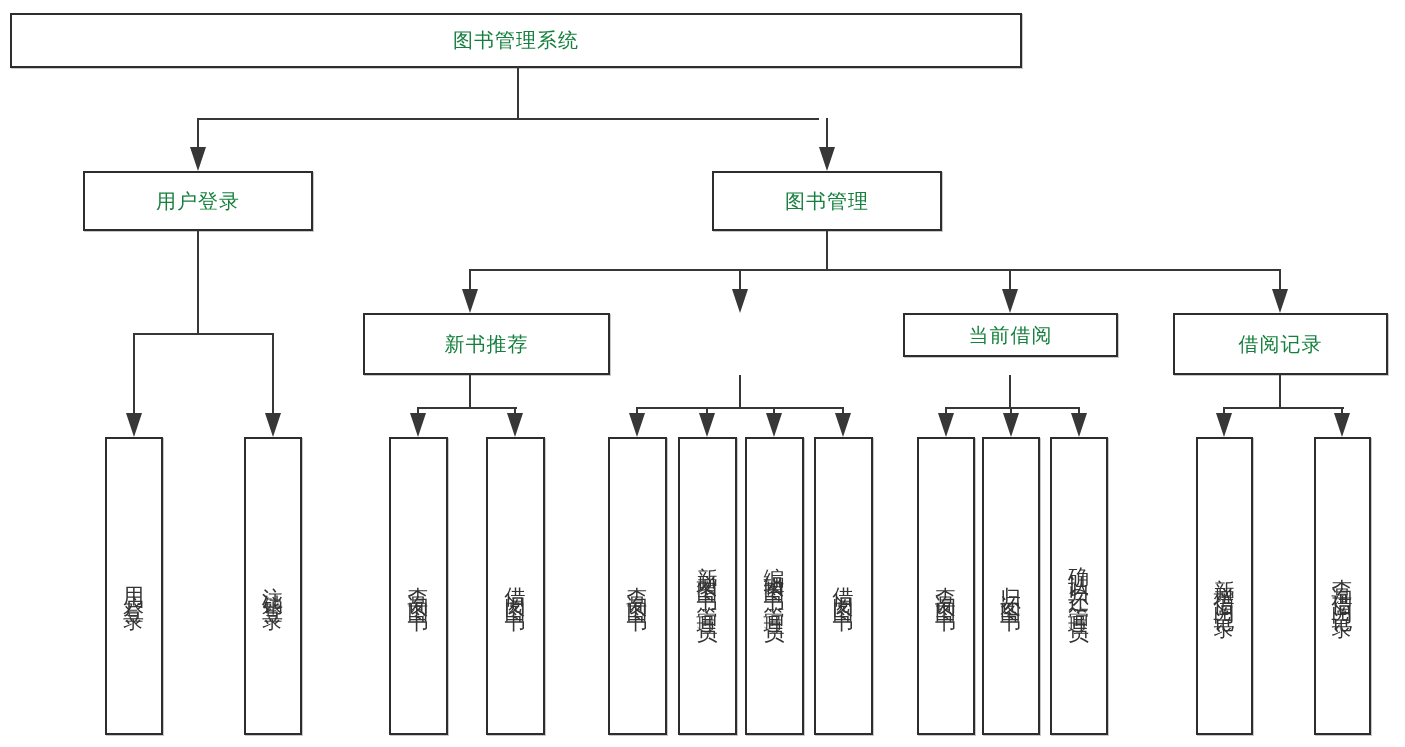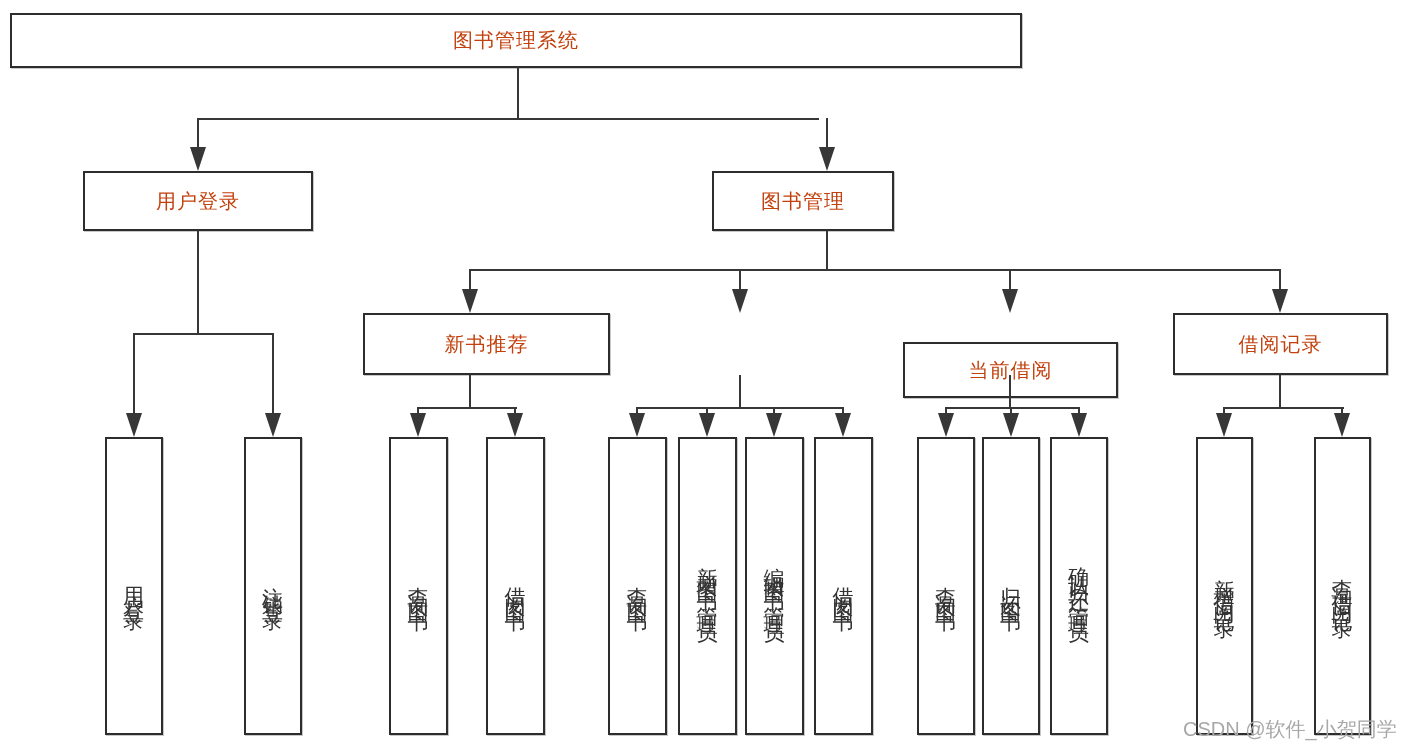--- a/index.html
+++ b/index.html
@@ -20,21 +20,21 @@
     box-sizing: border-box;
     border: 2px solid #2d2d2d;
     background: #ffffff;
     display: flex;
     align-items: center;
     justify-content: center;
     box-shadow: 1px 1px 0 rgba(40,40,40,0.25);
   }
   .hlabel {
     font-size: 20px;
-    color: #c2410c;
+    color: #15803d;
     letter-spacing: 1px;
     white-space: nowrap;
   }
   .vlabel {
     writing-mode: vertical-rl;
     text-orientation: mixed;
     font-size: 21px;
     letter-spacing: 8px;
     color: #333333;
     line-height: 1;
@@ -75,21 +75,21 @@
   <div class="vline" style="left:517px; top:66px; height:54px;"></div>
   <div class="hline" style="left:197px; top:118px; width:622px;"></div>
   <div class="vline" style="left:197px; top:118px; height:30px;"></div>
   <div class="arrow" style="left:190px; top:147px;"></div>
   <div class="vline" style="left:826px; top:118px; height:30px;"></div>
   <div class="arrow" style="left:819px; top:147px;"></div>
 
   <div class="box" style="left:83px; top:171px; width:230px; height:60px;">
     <span class="hlabel">用户登录</span>
   </div>
-  <div class="box" style="left:712px; top:171px; width:182px; height:60px;">
+  <div class="box" style="left:712px; top:171px; width:230px; height:60px;">
     <span class="hlabel">图书管理</span>
   </div>
 
   <div class="vline" style="left:197px; top:231px; height:104px;"></div>
   <div class="hline" style="left:133px; top:333px; width:141px;"></div>
   <div class="vline" style="left:133px; top:333px; height:82px;"></div>
   <div class="arrow" style="left:126px; top:413px;"></div>
   <div class="vline" style="left:272px; top:333px; height:82px;"></div>
   <div class="arrow" style="left:265px; top:413px;"></div>
 
@@ -100,21 +100,21 @@
   <div class="vline" style="left:739px; top:269px; height:22px;"></div>
   <div class="arrow" style="left:732px; top:289px;"></div>
   <div class="vline" style="left:1009px; top:269px; height:22px;"></div>
   <div class="arrow" style="left:1002px; top:289px;"></div>
   <div class="vline" style="left:1279px; top:269px; height:22px;"></div>
   <div class="arrow" style="left:1272px; top:289px;"></div>
 
   <div class="box" style="left:363px; top:313px; width:247px; height:62px;">
     <span class="hlabel">新书推荐</span>
   </div>
-  <div class="box" style="left:903px; top:313px; width:215px; height:56px;margin-top:29px;">
+  <div class="box" style="left:903px; top:313px; width:215px; height:44px;">
     <span class="hlabel">当前借阅</span>
   </div>
   <div class="box" style="left:1173px; top:313px; width:215px; height:62px;">
     <span class="hlabel">借阅记录</span>
   </div>
 
   <div class="vline" style="left:469px; top:375px; height:34px;"></div>
   <div class="hline" style="left:417px; top:407px; width:100px;"></div>
   <div class="vline" style="left:417px; top:407px; height:8px;"></div>
   <div class="arrow" style="left:410px; top:413px;"></div>
@@ -185,15 +185,14 @@
     <span class="vlabel">确认归还（管理员）</span>
   </div>
 
   <div class="box" style="left:1196px; top:437px; width:57px; height:298px;">
     <span class="vlabel">新增借阅记录</span>
   </div>
   <div class="box" style="left:1314px; top:437px; width:57px; height:298px;">
     <span class="vlabel">查询借阅记录</span>
   </div>
 
-  <div class="watermark">CSDN @软件_小贺同学</div>
 
 </div>
 
 </body></html>

